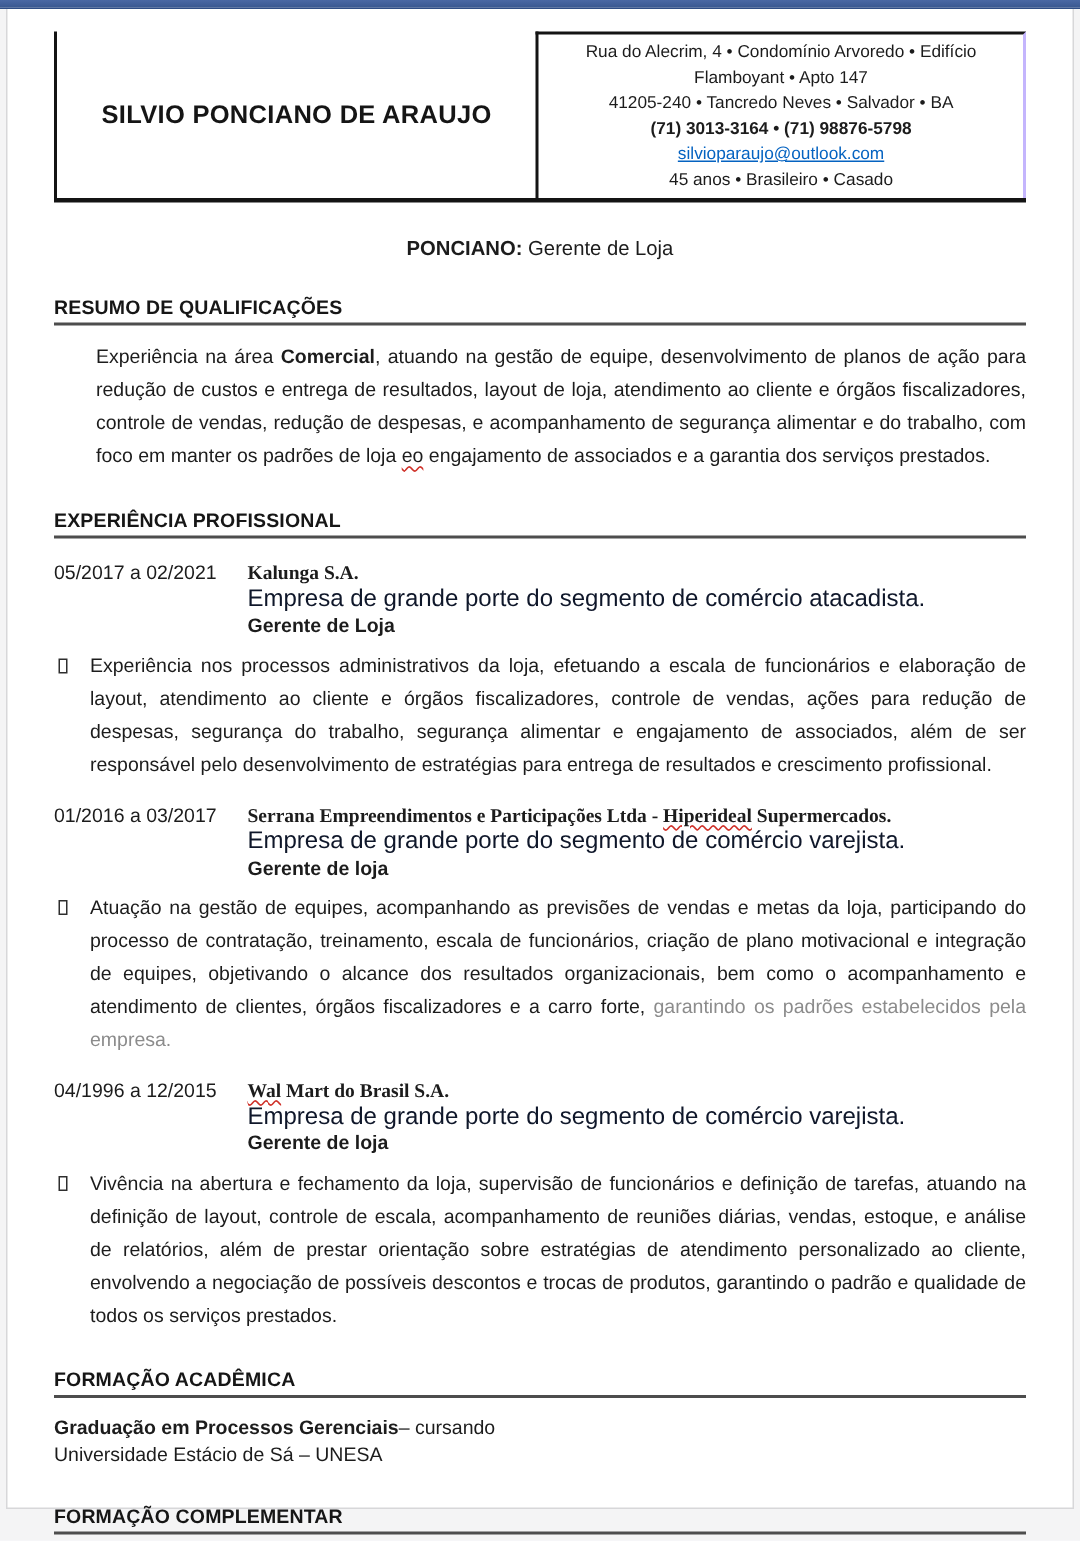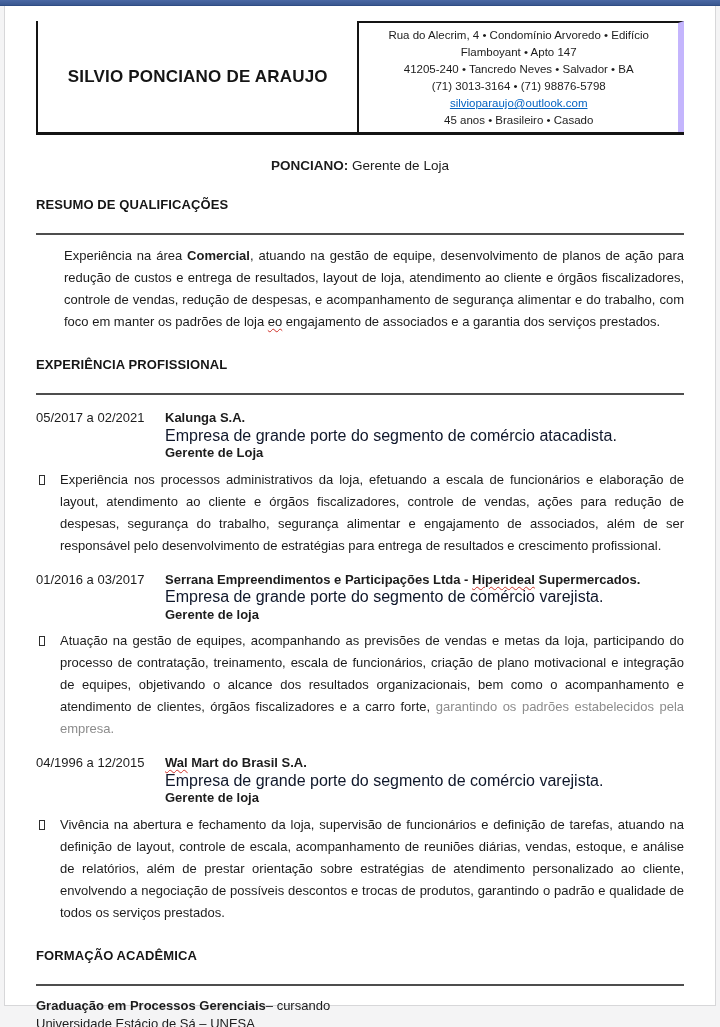--- a/index.html
+++ b/index.html
@@ -36,42 +36,42 @@
     display: flex; align-items: center; justify-content: center;
   }
   .hdr-name {
     font-size: 17px; font-weight: bold; letter-spacing: 0.2px;
     color: #151515; text-align: center;
   }
   .hdr-right {
     width: 50.4%;
     border-left: 2px solid #141414;
     border-top: 2px solid #141414;
-    border-right: 6px solid #c4b5fd;
+    border-right: 2px solid #c4b5fd;
     text-align: center;
     font-size: 11.5px;
     line-height: 17px;
     padding: 4px 6px 3px 6px;
     color: #1c1c1c;
   }
-  .hdr-right .bold { font-weight: normal; }
+  .hdr-right .bold { font-weight: bold; }
   .email-link { color: #0563c1; text-decoration: underline; cursor: pointer; }
   
   .objective {
     text-align: center;
     margin-top: 23px;
     font-size: 13.5px;
   }
   .objective .obj-label { font-weight: bold; }
   
   .sec-heading {
     margin-top: 24px;
     font-size: 13px; font-weight: bold;
     color: #161616;
-    padding-bottom: 21px;
+    padding-bottom: 3px;
     border-bottom: 2px solid #4d4d4d;
     letter-spacing: 0.1px;
   }
   
   .para {
     margin-top: 10px;
     font-size: 13px;
     line-height: 22px;
     text-align: justify;
     margin-left: 28px;
@@ -86,21 +86,21 @@
   }
   .gray-text { color: #8c8c8c; }
   
   .job {
     display: flex;
     margin-top: 14px;
     font-size: 13px;
     line-height: 17.5px;
   }
   .job-period { width: 129px; flex-shrink: 0; }
-  .job-info .company { font-weight: bold; }
+  .job-info .company { font-weight: bold; font-family: Liberation Serif, serif; }
   .job-info .company-desc { font-size: 16px; color: #0f172a; }
   .job-info .role { font-weight: bold; }
   .bullet-row {
     display: flex;
     margin-top: 7px;
   }
   .bullet-box {
     width: 6px; height: 10px;
     border: 1px solid #2e2e2e;
     flex-shrink: 0;

